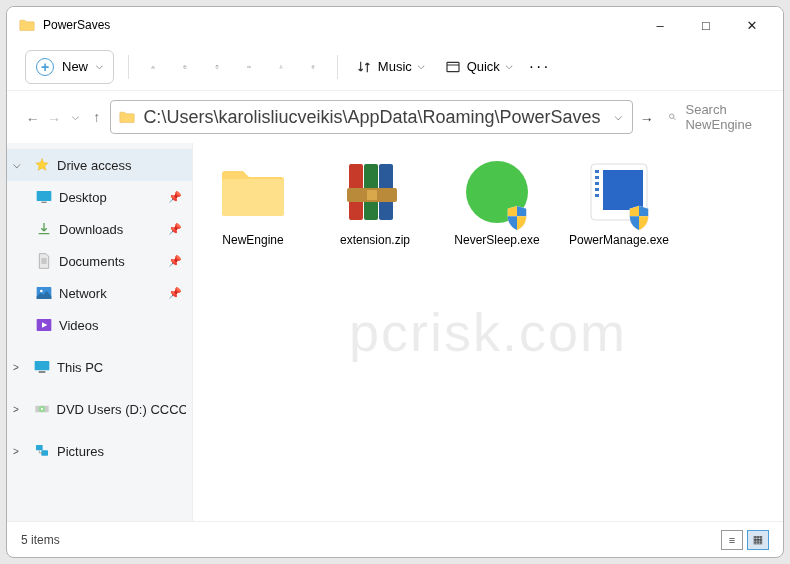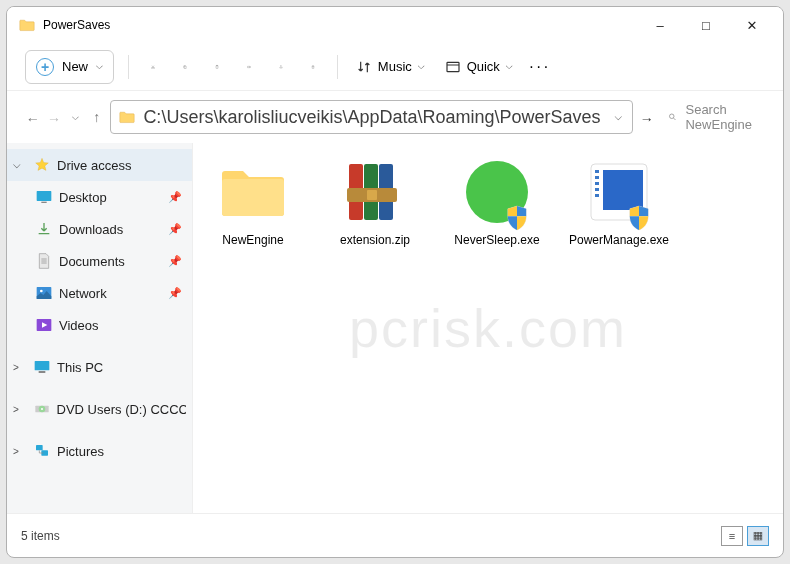--- a/index.html
+++ b/index.html
@@ -30,21 +30,21 @@
     .chev { width: 14px; font-size: 10px; color: #555; }
     .side-ic { width: 18px; height: 18px; display: flex; align-items: center; justify-content: center; }
     .pin { color: #888; font-size: 11px; margin-left: auto; margin-right: 4px; }
     .side-sub { padding-left: 28px; }
     .content { flex: 1; padding: 12px 8px; position: relative; }
     .grid { display: flex; gap: 18px; flex-wrap: wrap; }
     .item { width: 104px; display: flex; flex-direction: column; align-items: center; gap: 4px; }
     .ic-box { width: 74px; height: 74px; display: flex; align-items: center; justify-content: center; position: relative; }
     .it-label { font-size: 12px; text-align: center; line-height: 1.25; }
     .shield { position: absolute; bottom: -2px; right: 6px; width: 22px; height: 26px; }
-    .status { height: 44px; border-top: 1px solid #eee; display: flex; align-items: center; padding: 0 14px; font-size: 12px; color: #444; }
+    .status { height: 36px; border-top: 1px solid #eee; display: flex; align-items: center; padding: 0 14px; font-size: 12px; color: #444; }
     .status-right { margin-left: auto; display: flex; gap: 4px; }
     .view-toggle { width: 22px; height: 20px; border: 1px solid #999; display: flex; align-items: center; justify-content: center; font-size: 11px; }
     .view-toggle.active { background: #d8e6f3; border-color: #4a9fd8; }
     .watermark { position: absolute; top: 50%; left: 50%; transform: translate(-50%, -50%); font-size: 54px; color: rgba(0,0,0,0.08); font-weight: 300; pointer-events: none; white-space: nowrap; letter-spacing: 2px; }
   </style>
 </head>
 <body>
 
 <div class="window">
 

